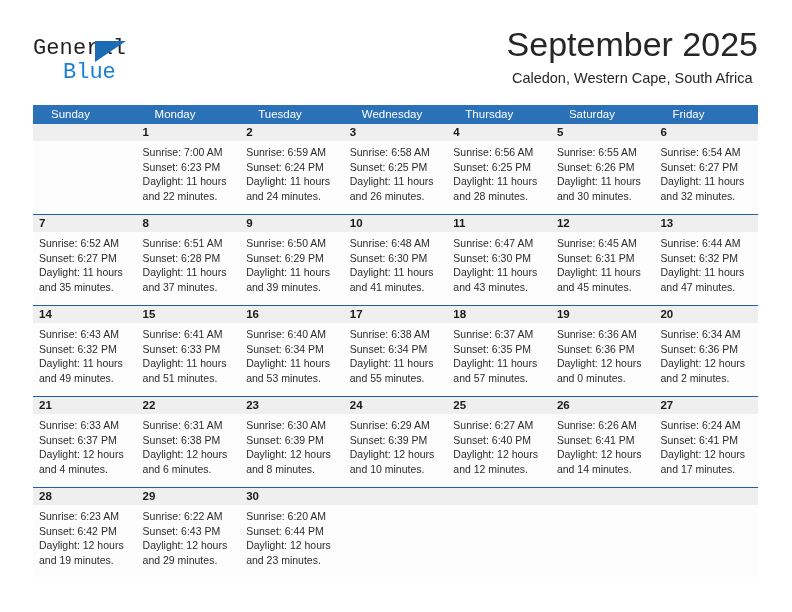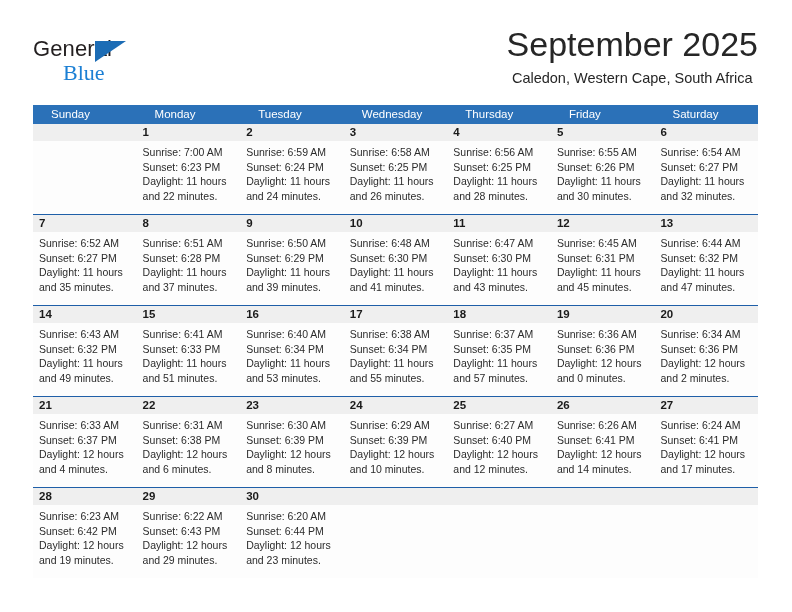--- a/index.html
+++ b/index.html
@@ -37,39 +37,39 @@
     width: 140px;
     height: 48px;
   }
   .logo-general {
     position: absolute;
     left: 0;
     top: 0;
     font-size: 22px;
     letter-spacing: 0.1px;
     color: #231f20;
-    font-family: Liberation Sans, sans-serif;
+    font-family: Liberation Mono, monospace;
     line-height: 26px;
   }
   .logo-tri {
     position: absolute;
     left: 62px;
     top: 5px;
     width: 0;
     height: 0;
     border-left: 31px solid #1c6cb5;
     border-bottom: 21px solid transparent;
   }
   .logo-blue {
     position: absolute;
     left: 30px;
     top: 24px;
     font-size: 22px;
     color: #1b7fd4;
-    font-family: Liberation Serif, serif;
+    font-family: Liberation Mono, monospace;
     line-height: 26px;
   }
   .title-block {
     position: absolute;
     right: 34px;
     top: 28px;
     text-align: right;
   }
   .cal-title {
     font-size: 34px;
@@ -171,22 +171,22 @@
   </div>
 
   <div class="calendar">
 
     <div class="dow-row">
       <div class="dow-cell">Sunday</div>
       <div class="dow-cell">Monday</div>
       <div class="dow-cell">Tuesday</div>
       <div class="dow-cell">Wednesday</div>
       <div class="dow-cell">Thursday</div>
+      <div class="dow-cell">Saturday</div>
       <div class="dow-cell">Friday</div>
-      <div class="dow-cell">Saturday</div>
     </div>
 
     <div class="week first">
 
       <div class="daterow">
         <div class="datenum"></div>
         <div class="datenum">1</div>
         <div class="datenum">2</div>
         <div class="datenum">3</div>
         <div class="datenum">4</div>

